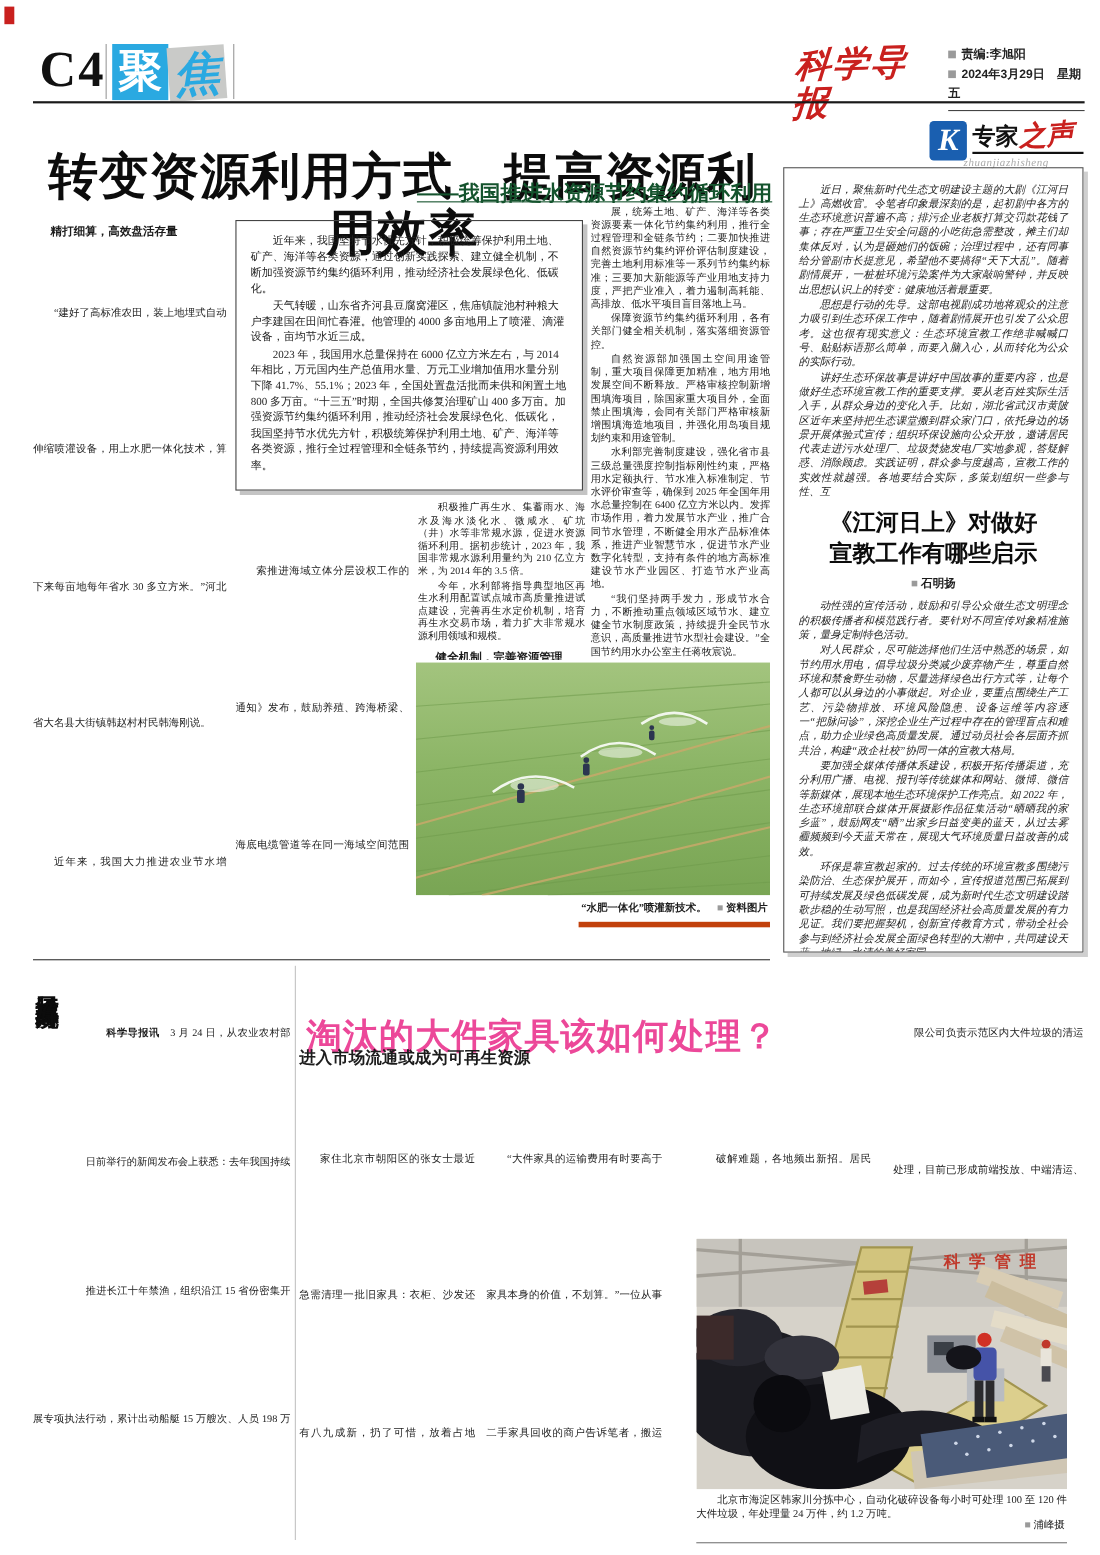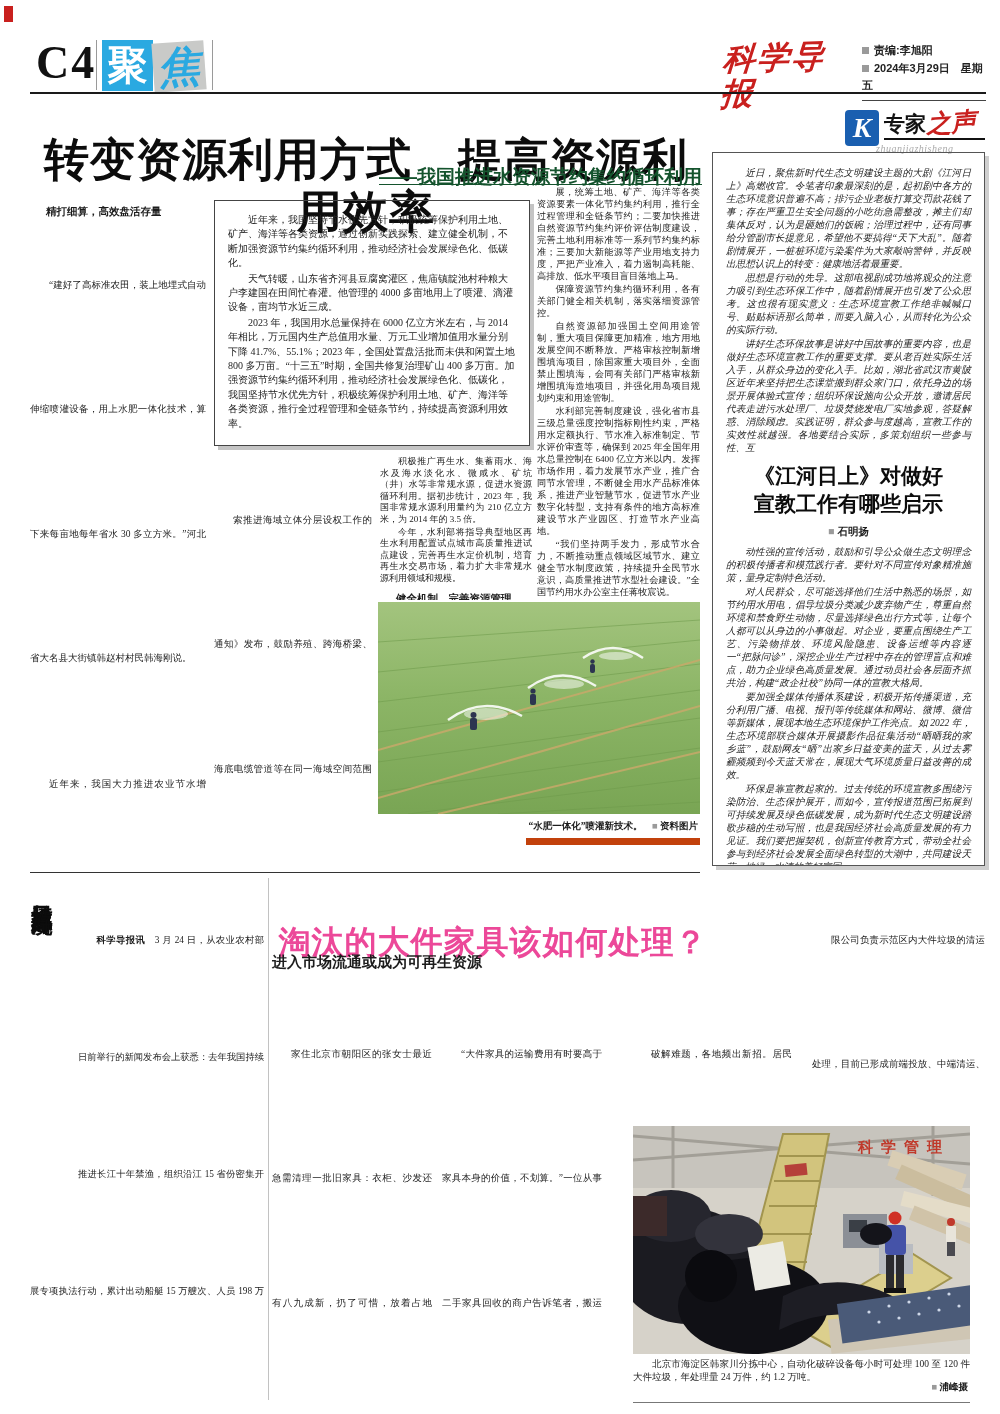--- a/index.html
+++ b/index.html
@@ -31,21 +31,21 @@
   .it-h{font:bold 10.5px/1.6 "Liberation Sans",sans-serif;text-indent:0;margin:5px 16px 3px;}
   .c-l{left:30px;top:198px;width:176px;height:666px;}
   .c-m1{left:214px;top:458px;width:158px;height:404px;}
   .c-m2{left:380px;top:456px;width:152px;height:144px;font-size:9px;line-height:11.6px;}
   .c-r{left:537px;top:186px;width:163px;height:416px;font-size:9.2px;line-height:12px;}
   .introbox{left:214px;top:200px;width:316px;height:246px;border:1px solid #444;
             box-shadow:4px 4px 0 #c4c4c4;padding:12px 13px;box-sizing:border-box;overflow:hidden;}
   .introbox .it-p{font-size:10px;line-height:14.4px;color:#222;}
   .photo1{left:378px;top:602px;width:322px;height:212px;overflow:hidden;}
   .cap1{left:378px;top:820px;width:322px;text-align:right;font:bold 9.5px/1.4 "Liberation Serif",serif;}
-  .cap1 .capline{display:inline-block;border-bottom:7px solid #c2410c;padding:0 2px 5px 2px;margin-left:20px;}
+  .cap1 .capline{display:inline-block;border-bottom:5px solid #c2410c;padding:0 2px 5px 2px;margin-left:20px;}
   .graymk{color:#9a9a9a;}
   .mainbotrule{left:30px;top:872px;width:670px;height:1px;background:#333;}
   
   .klogo{left:845px;top:110px;width:34px;height:36px;background:#1a5fb0;border-radius:4px;color:#fff;
          font:bold italic 28px/36px "Liberation Serif",serif;text-align:center;}
   .ptitle{left:884px;top:110px;width:110px;font:bold 21px/1.2 "Liberation Sans",sans-serif;color:#111;}
   .ptitle .red{font:bold italic 25px/1 "DejaVu Serif",serif;color:#c9201e;display:inline-block;transform:rotate(-4deg);}
   .prule{left:884px;top:138px;width:101px;height:2px;background:#111;}
   .ppinyin{left:876px;top:143px;width:110px;font:italic 10px/1.2 "Liberation Serif",serif;color:#aaa;letter-spacing:.5px;}
   .panelbox{left:712px;top:152px;width:273px;height:714px;border:1px solid #555;box-shadow:4px 4px 0 #cfcfcf;
@@ -65,21 +65,21 @@
   .fhead{left:272px;top:896px;width:442px;text-align:center;
          font:900 32px/1.2 "Liberation Sans","DejaVu Sans",sans-serif;color:#ec4899;letter-spacing:1px;}
   .fdeck{left:272px;top:952px;width:442px;font:600 15px/1.3 "Liberation Sans",sans-serif;}
   .fc1{left:272px;top:992px;width:160px;height:406px;}
   .fc2{left:442px;top:992px;width:160px;height:406px;}
   .fc3{left:632px;top:992px;width:160px;height:128px;}
   .fc4{left:812px;top:878px;width:173px;height:244px;}
   .photo2{left:633px;top:1126px;width:337px;height:228px;overflow:hidden;}
   .cap2{left:633px;top:1358px;width:337px;height:38px;font:9.5px/13px "Liberation Serif",serif;
         text-align:justify;text-indent:2em;border-bottom:1px solid #777;padding-bottom:6px;}
-  .cap2 .credit{position:absolute;right:2px;bottom:8px;font-weight:bold;}
+  .cap2 .credit{position:absolute;right:2px;bottom:8px;font-weight:normal;}
 </style>
 </head>
 <body>
 
 <div class="page">
 
   <div class="abs regmark"></div>
   <div class="abs pageno">C4</div>
   <div class="abs hv1"></div>
   <div class="abs fbox1">聚</div>

